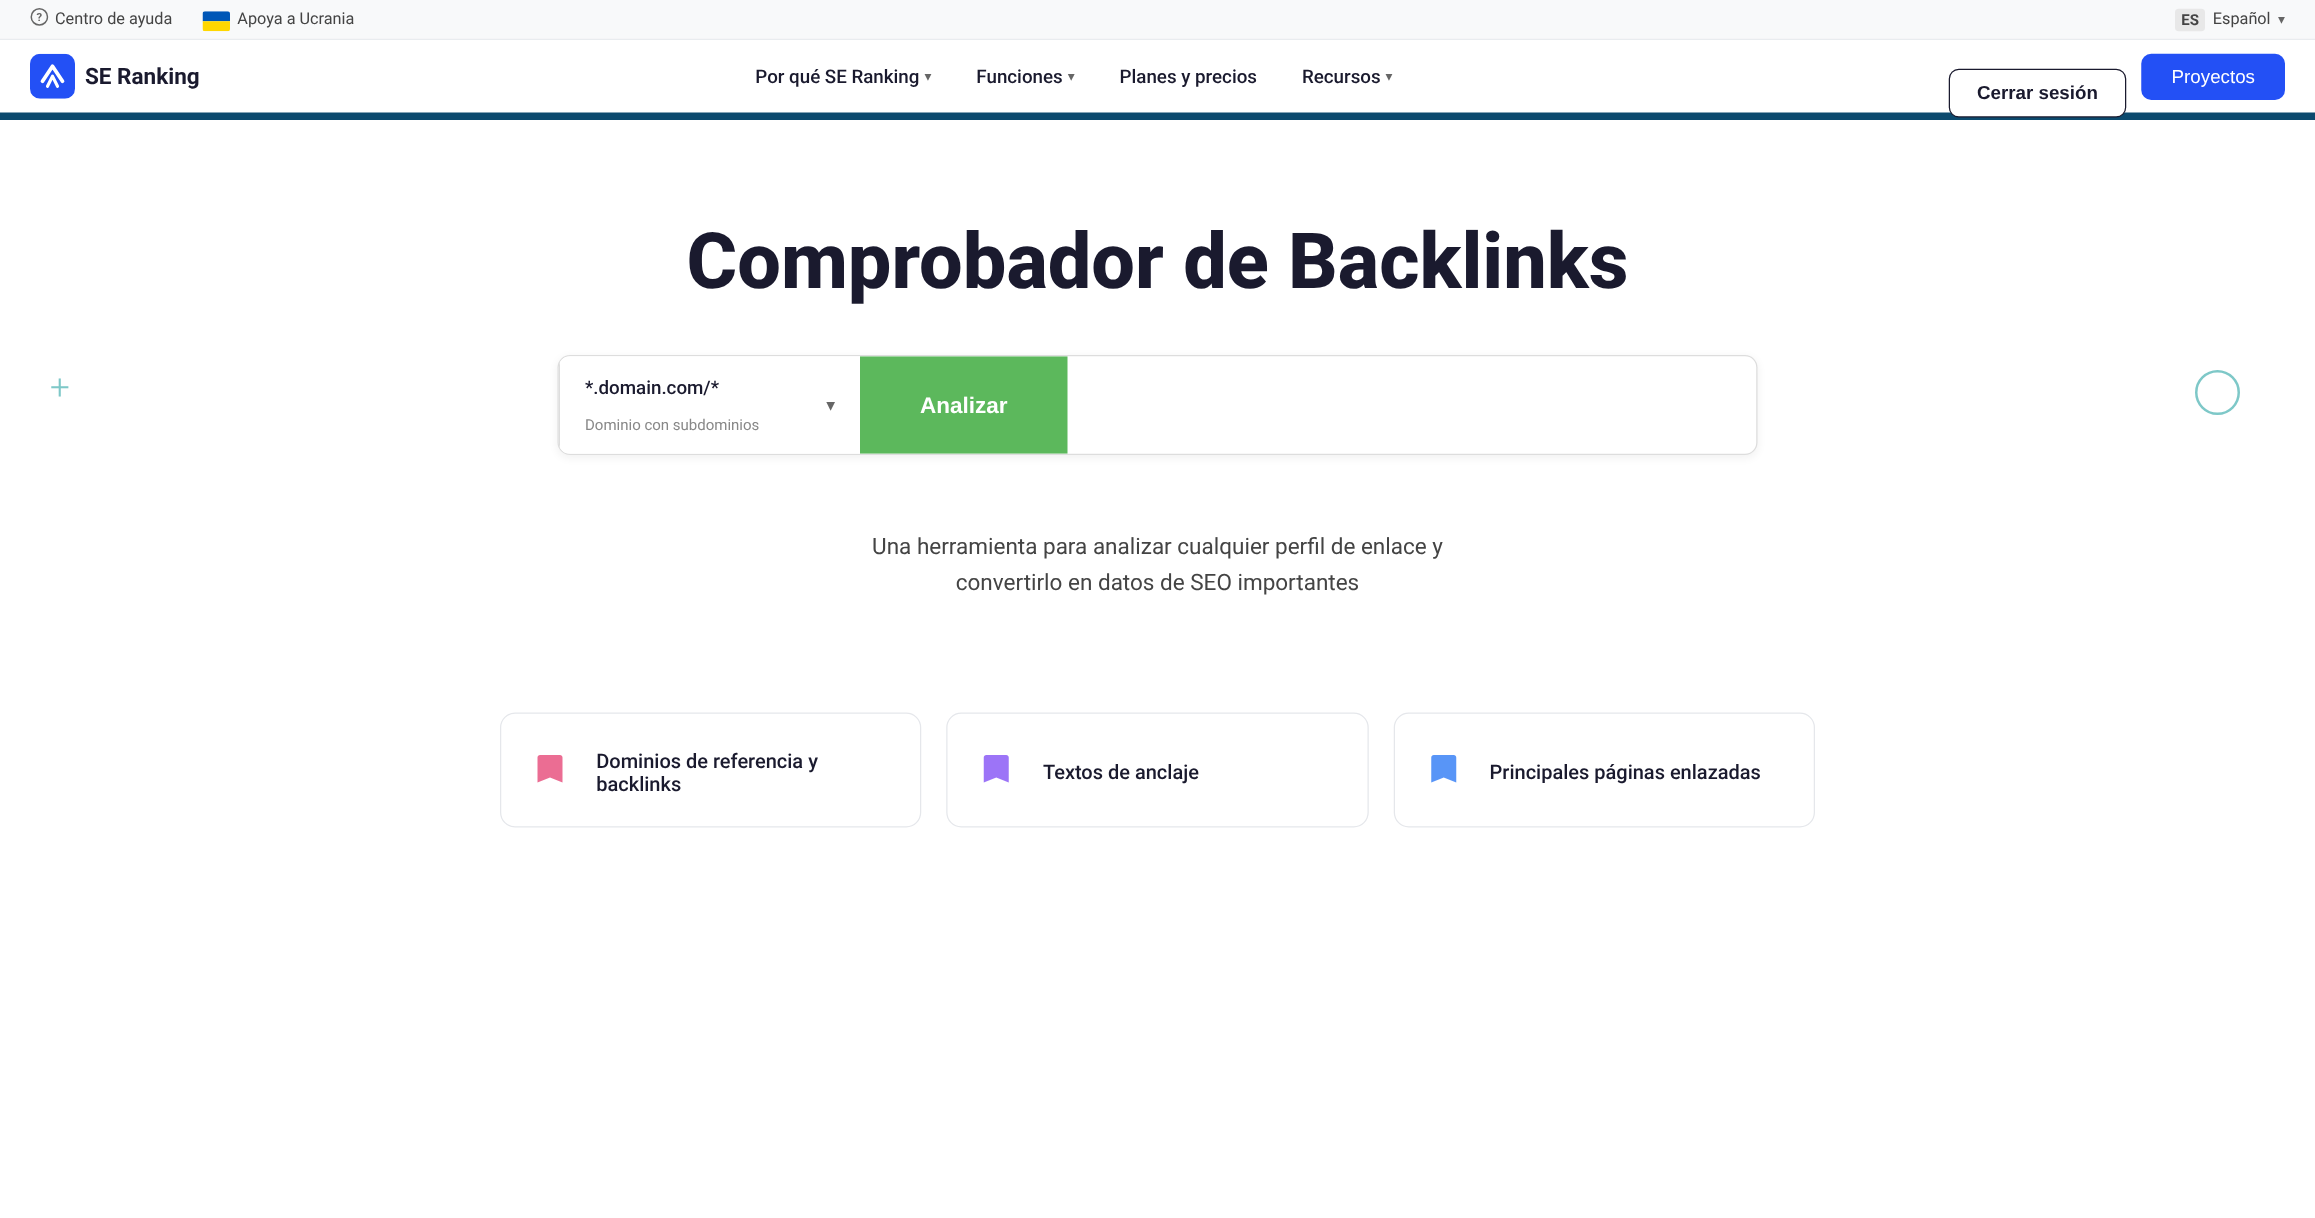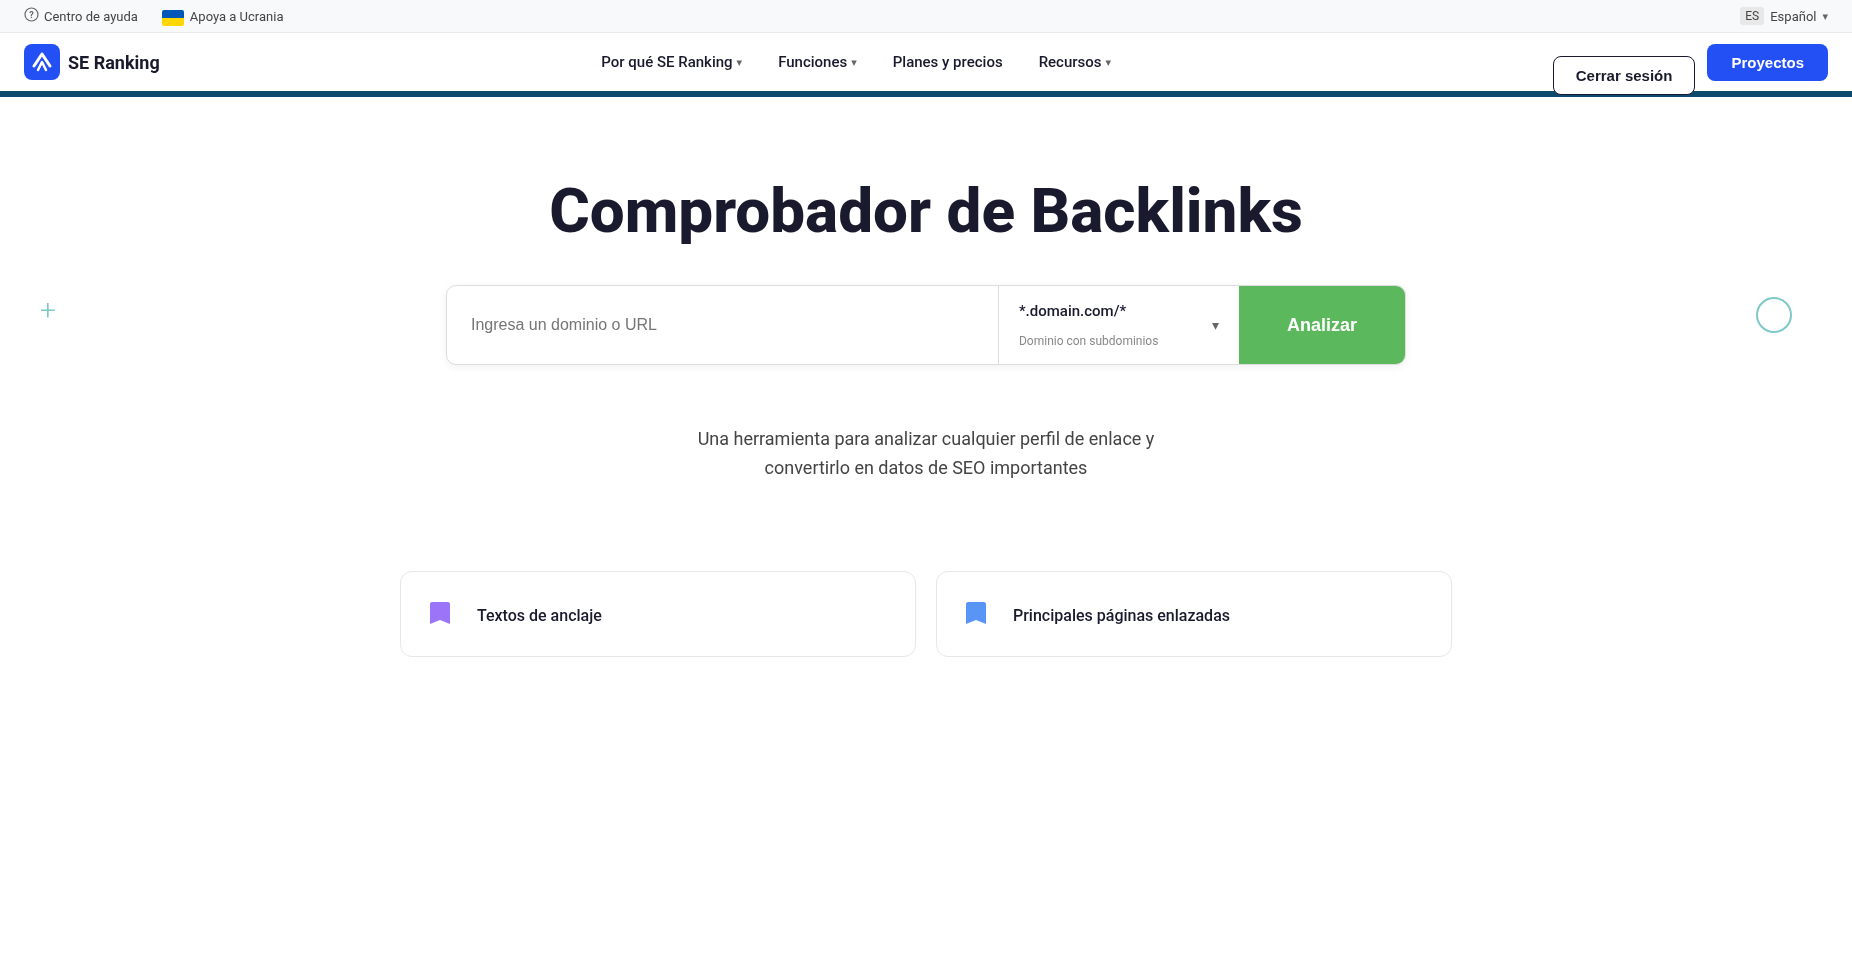--- a/index.html
+++ b/index.html
@@ -55,21 +55,21 @@
     .top-bar-right {
       display: flex;
       align-items: center;
       gap: 6px;
       font-size: 13px;
     }
     .lang-badge {
       background: #e8e8e8;
       border-radius: 3px;
       padding: 2px 5px;
-      font-weight: 400;
+      font-weight: 700;
       font-size: 12px;
     }
 
     
     .main-nav {
       display: flex;
       align-items: center;
       justify-content: space-between;
       padding: 0 24px;
       height: 64px;
@@ -131,21 +131,21 @@
       transition: background 0.15s;
       margin-top: 27px;
     }
     .btn-primary {
       background: #2350f5;
       color: #fff;
       border: none;
       padding: 10px 24px;
       border-radius: 8px;
       font-size: 15px;
-      font-weight: 700;
+      font-weight: 400;
       cursor: pointer;
       transition: background 0.15s;
     }
 
     
     .hero {
       display: flex;
       flex-direction: column;
       align-items: center;
       padding: 80px 24px 40px;
@@ -358,41 +358,48 @@
   </div>
 </nav>
 
 <section class="hero">
   <span class="hero-deco-plus">+</span>
   <div class="hero-deco-circle"></div>
 
   <h1 class="hero-title">Comprobador de Backlinks</h1>
 
   <div class="search-container">
-    <input class="search-input" type="text" placeholder="Ingresa un dominio o URL" style="">
     <div class="search-divider"></div>
     <div class="domain-selector">
       <div class="domain-selector-text">
         <span class="domain-selector-main">*.domain.com/*</span>
         <span class="domain-selector-sub">Dominio con subdominios</span>
       </div>
       <span class="domain-selector-chevron">▾</span>
     </div>
     <button class="search-btn">Analizar</button>
   </div>
 
   <p class="hero-desc">
     <span>Una herramienta para analizar cualquier perfil de enlace y</span><br>
     <span>convertirlo en datos de SEO importantes</span>
   </p>
 </section>
 
 <div style="display:flex; justify-content:center; padding: 0 40px 40px;">
   <div class="feature-cards">
     <div class="feature-card">
+      <div class="card-icon card-icon-pink">
+        <svg width="22" height="30" viewBox="0 0 22 30" fill="none" xmlns="http://www.w3.org/2000/svg">
+          <path d="M3 2H19C20.1 2 21 2.9 21 4V24L11 20L1 24V4C1 2.9 1.9 2 3 2Z" fill="#e75480" opacity="0.85"></path>
+        </svg>
+      </div>
+      <span class="card-label">Dominios de referencia y backlinks</span>
+    </div>
+    <div class="feature-card">
       <div class="card-icon card-icon-purple">
         <svg width="22" height="30" viewBox="0 0 22 30" fill="none" xmlns="http://www.w3.org/2000/svg">
           <path d="M3 2H19C20.1 2 21 2.9 21 4V24L11 20L1 24V4C1 2.9 1.9 2 3 2Z" fill="#8b5cf6" opacity="0.85"></path>
         </svg>
       </div>
       <span class="card-label">Textos de anclaje</span>
     </div>
     <div class="feature-card">
       <div class="card-icon card-icon-blue">
         <svg width="22" height="30" viewBox="0 0 22 30" fill="none" xmlns="http://www.w3.org/2000/svg">

